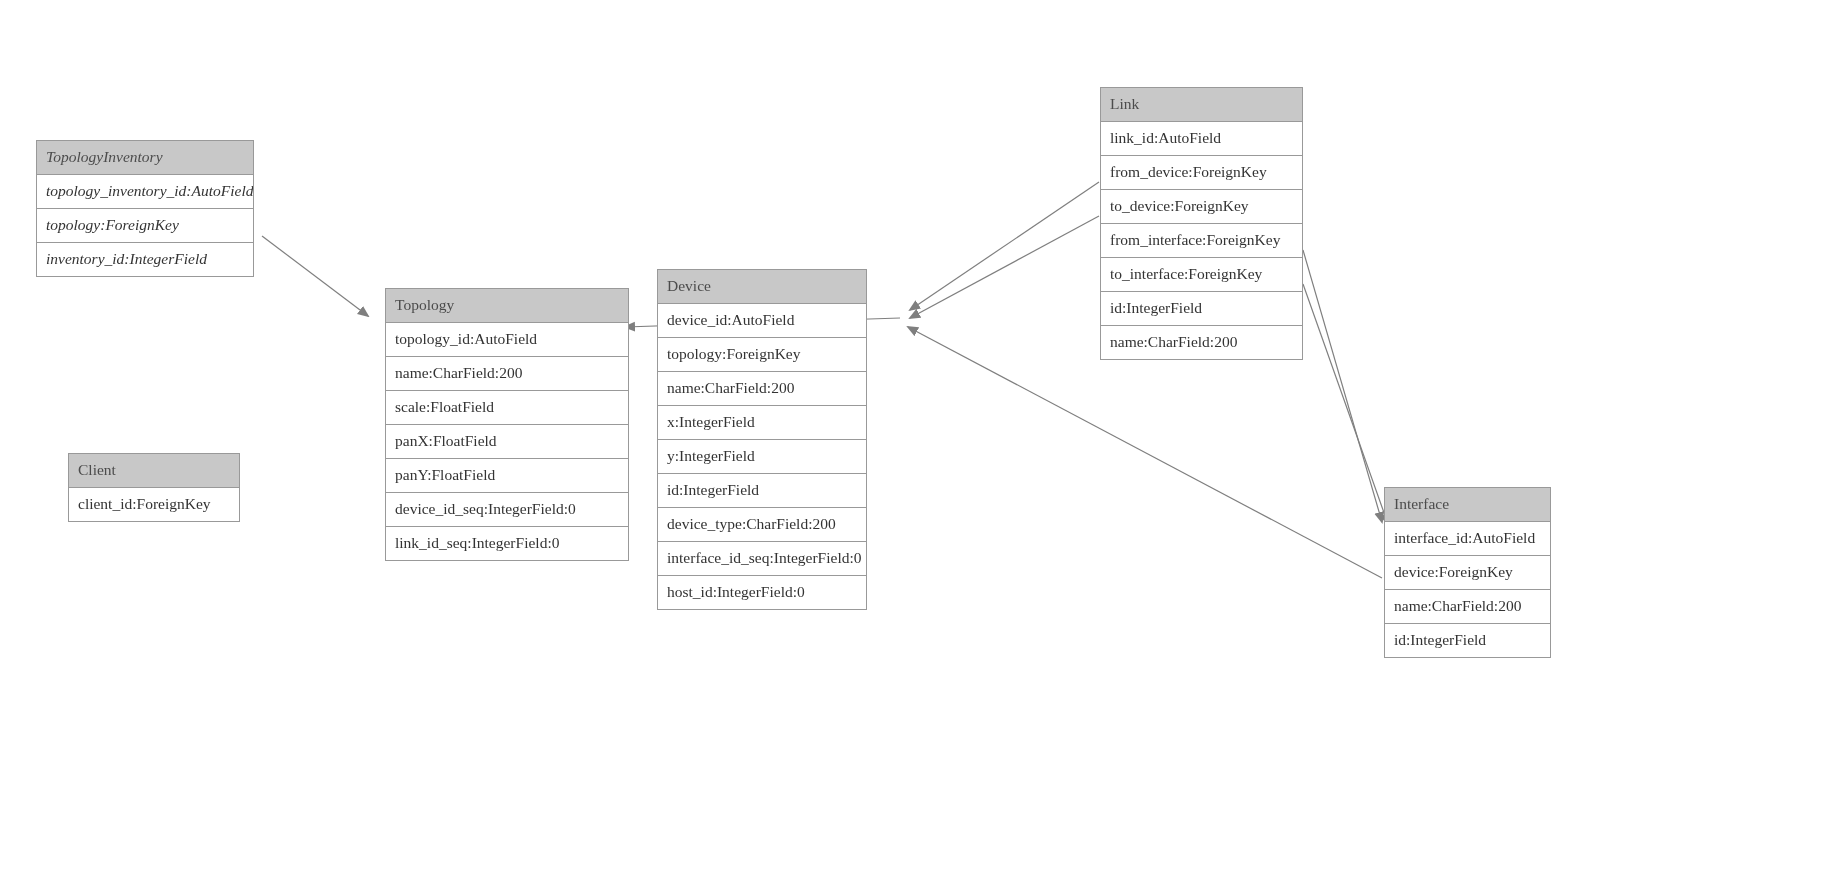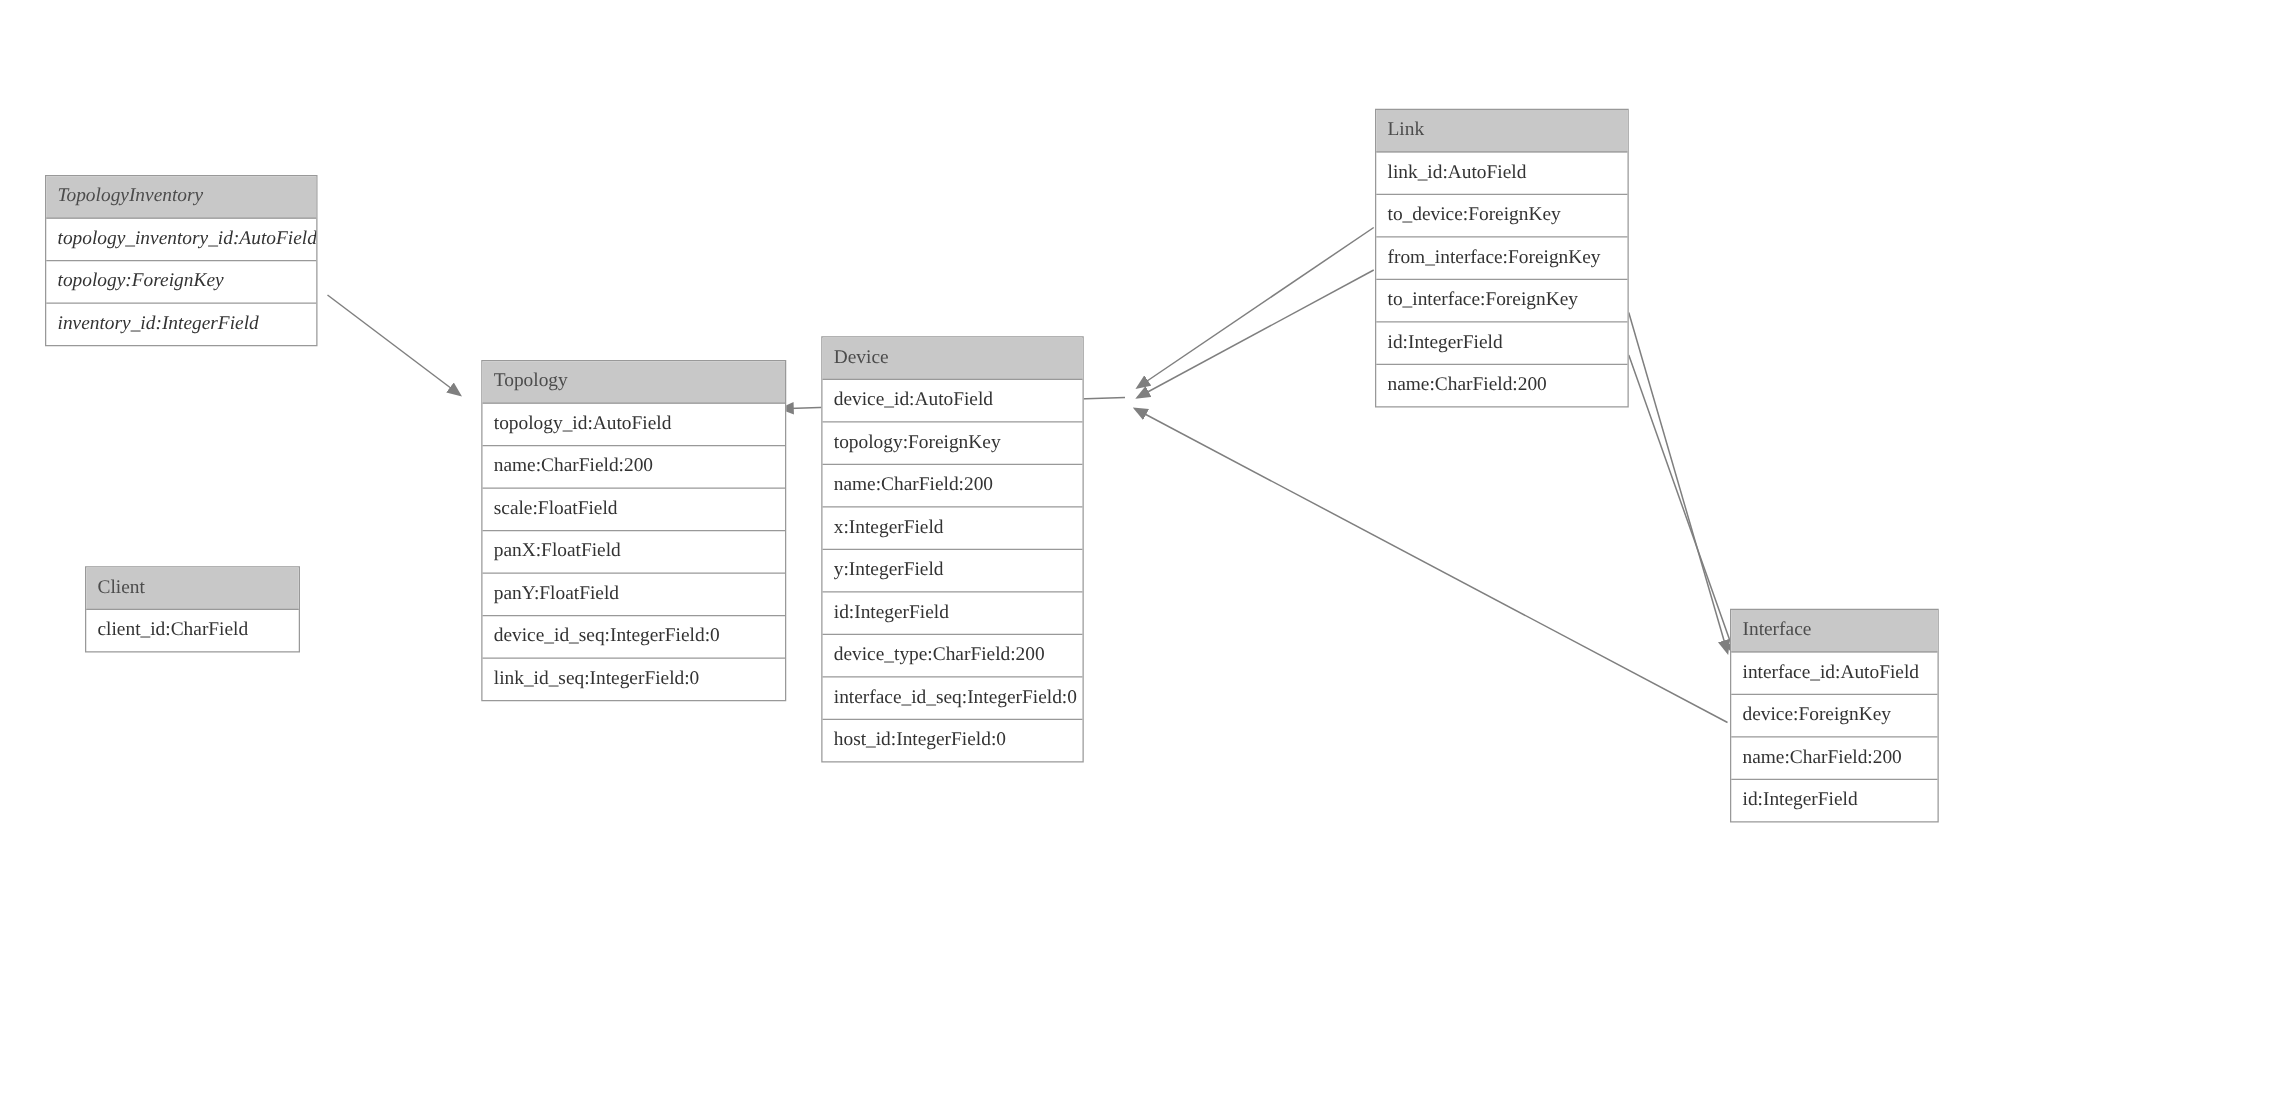--- a/index.html
+++ b/index.html
@@ -84,21 +84,21 @@
 
   <div class="entity" style="left:36px; top:140px; width:218px;font-style:italic;">
     <div class="entity-title">TopologyInventory</div>
     <div class="entity-field">topology_inventory_id:AutoField</div>
     <div class="entity-field">topology:ForeignKey</div>
     <div class="entity-field">inventory_id:IntegerField</div>
   </div>
 
   <div class="entity" style="left:68px; top:453px; width:172px;">
     <div class="entity-title">Client</div>
-    <div class="entity-field">client_id:CharField</div>
+    <div class="entity-field">client_id:ForeignKey</div>
   </div>
 
   <div class="entity" style="left:385px; top:288px; width:244px;">
     <div class="entity-title">Topology</div>
     <div class="entity-field">topology_id:AutoField</div>
     <div class="entity-field">name:CharField:200</div>
     <div class="entity-field">scale:FloatField</div>
     <div class="entity-field">panX:FloatField</div>
     <div class="entity-field">panY:FloatField</div>
     <div class="entity-field">device_id_seq:IntegerField:0</div>
@@ -114,20 +114,21 @@
     <div class="entity-field">y:IntegerField</div>
     <div class="entity-field">id:IntegerField</div>
     <div class="entity-field">device_type:CharField:200</div>
     <div class="entity-field">interface_id_seq:IntegerField:0</div>
     <div class="entity-field">host_id:IntegerField:0</div>
   </div>
 
   <div class="entity" style="left:1100px; top:87px; width:203px;">
     <div class="entity-title">Link</div>
     <div class="entity-field">link_id:AutoField</div>
+    <div class="entity-field">from_device:ForeignKey</div>
     <div class="entity-field">to_device:ForeignKey</div>
     <div class="entity-field">from_interface:ForeignKey</div>
     <div class="entity-field">to_interface:ForeignKey</div>
     <div class="entity-field">id:IntegerField</div>
     <div class="entity-field">name:CharField:200</div>
   </div>
 
   <div class="entity" style="left:1384px; top:487px; width:167px;">
     <div class="entity-title">Interface</div>
     <div class="entity-field">interface_id:AutoField</div>

